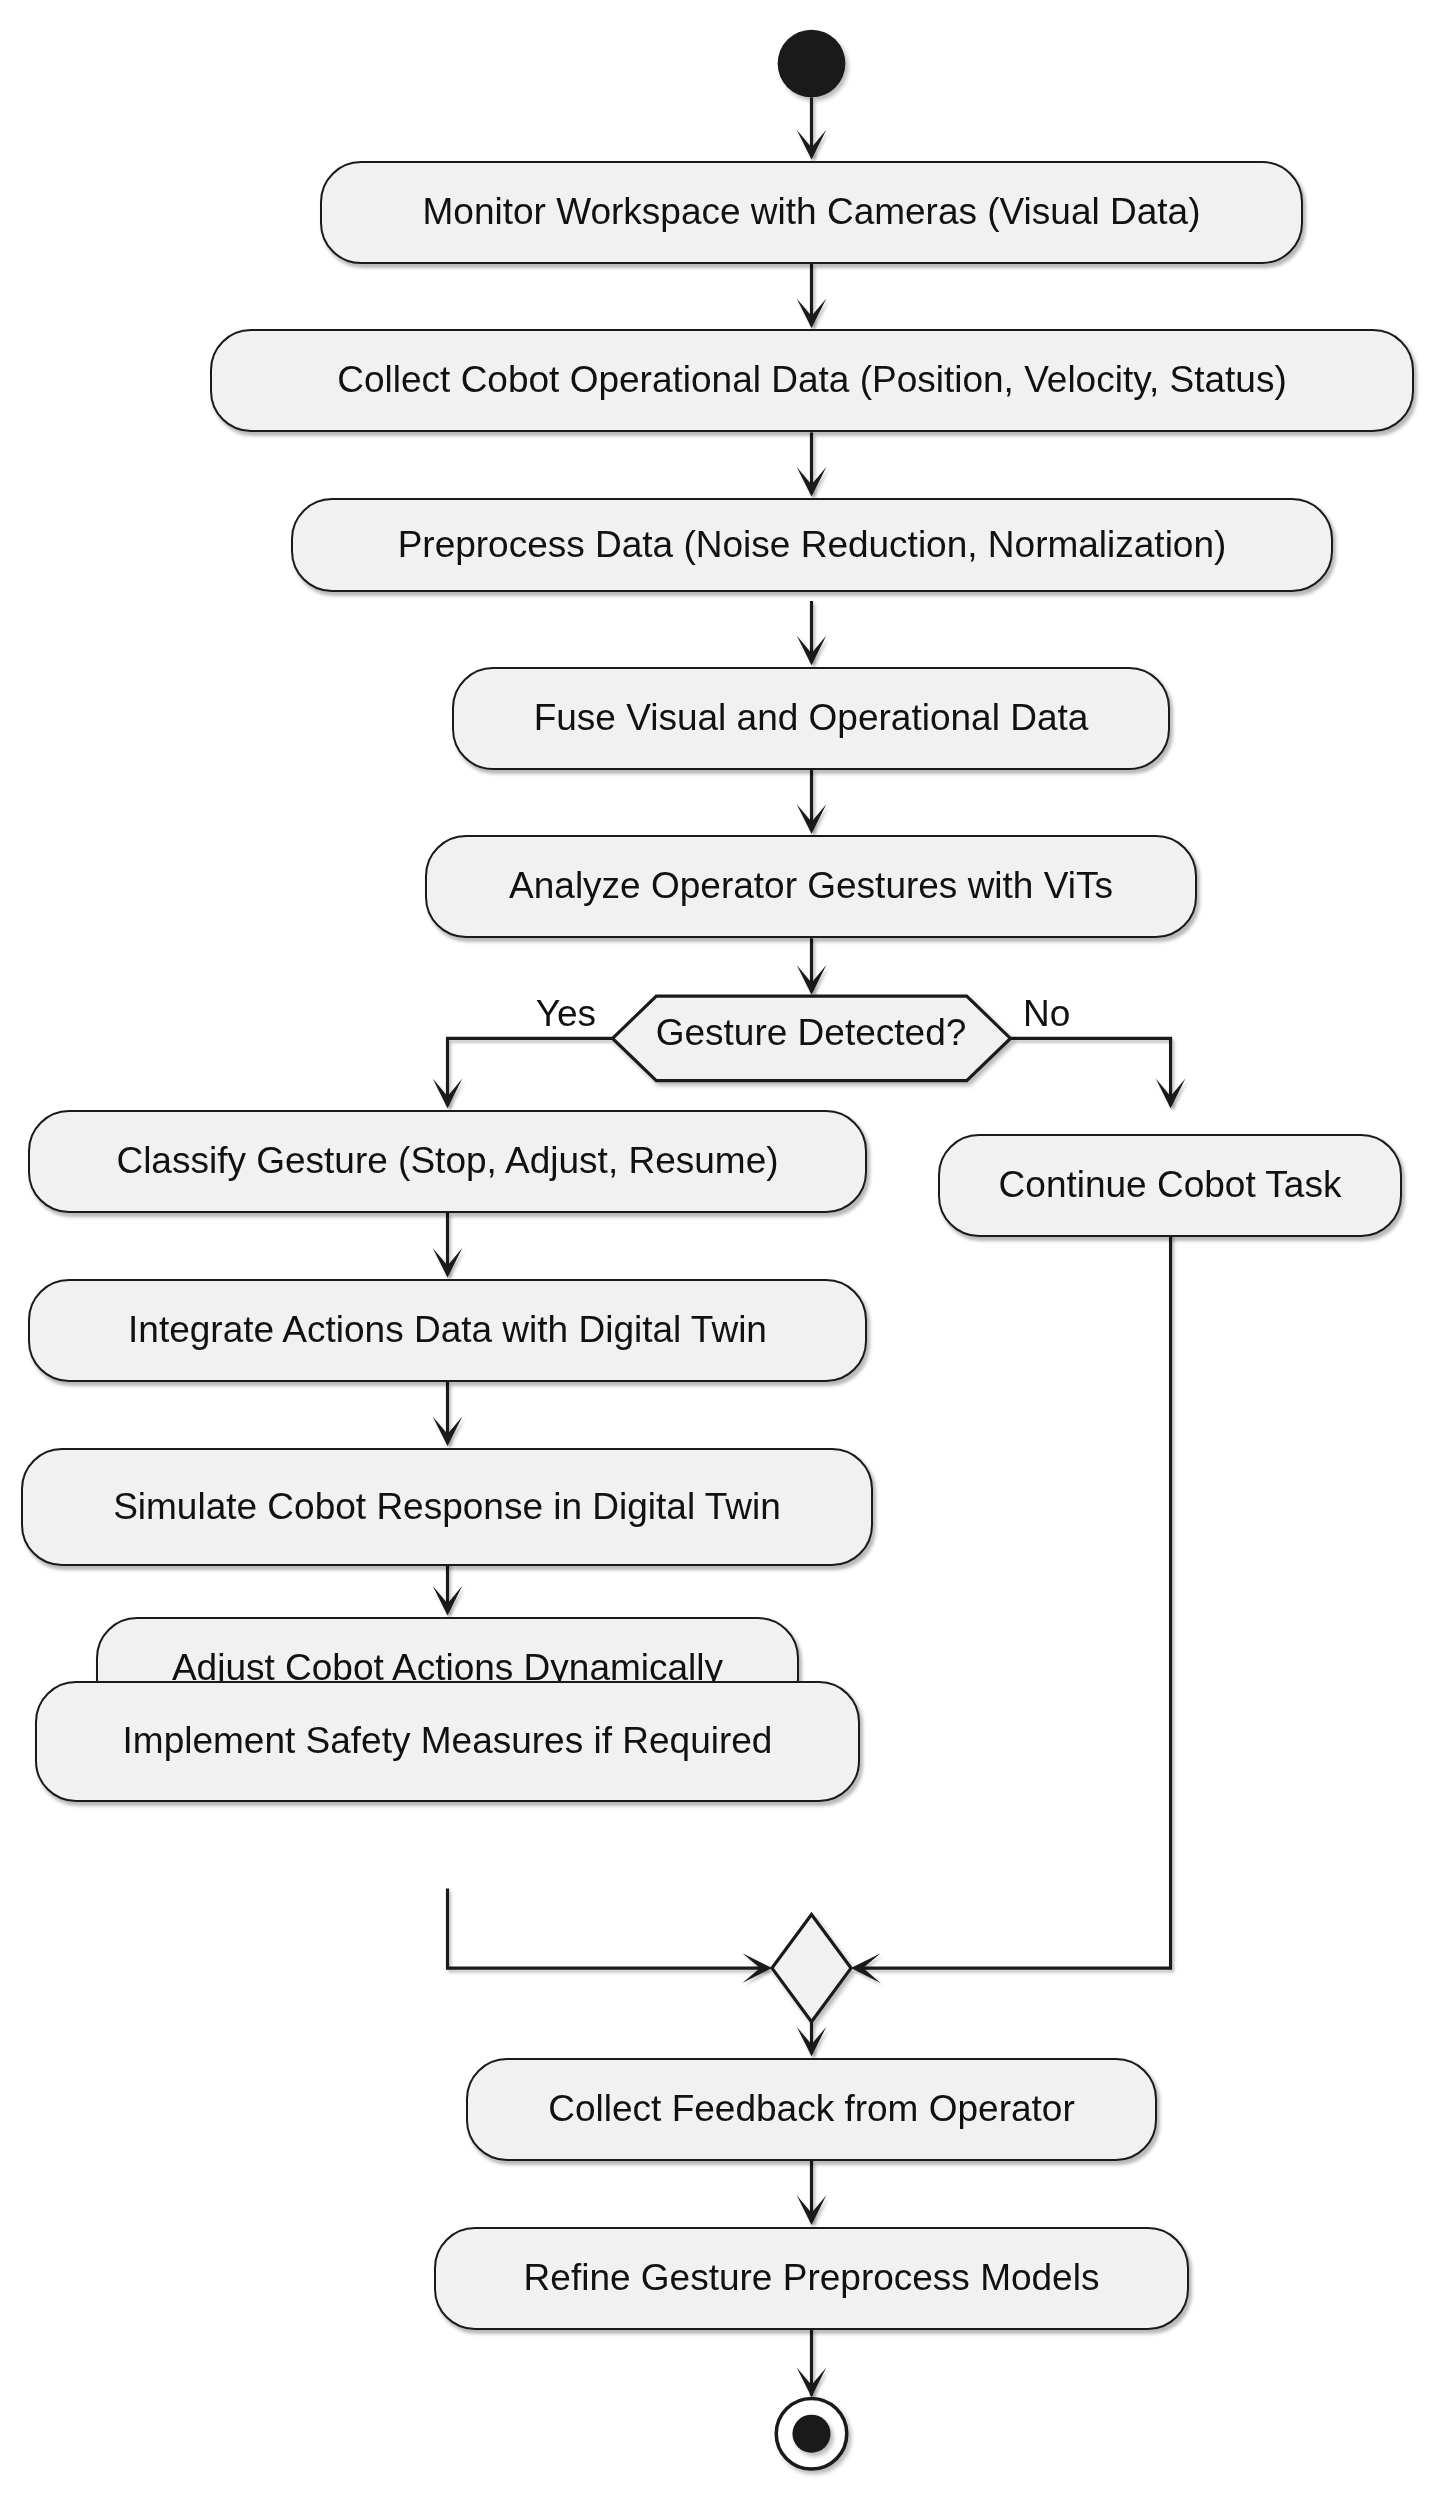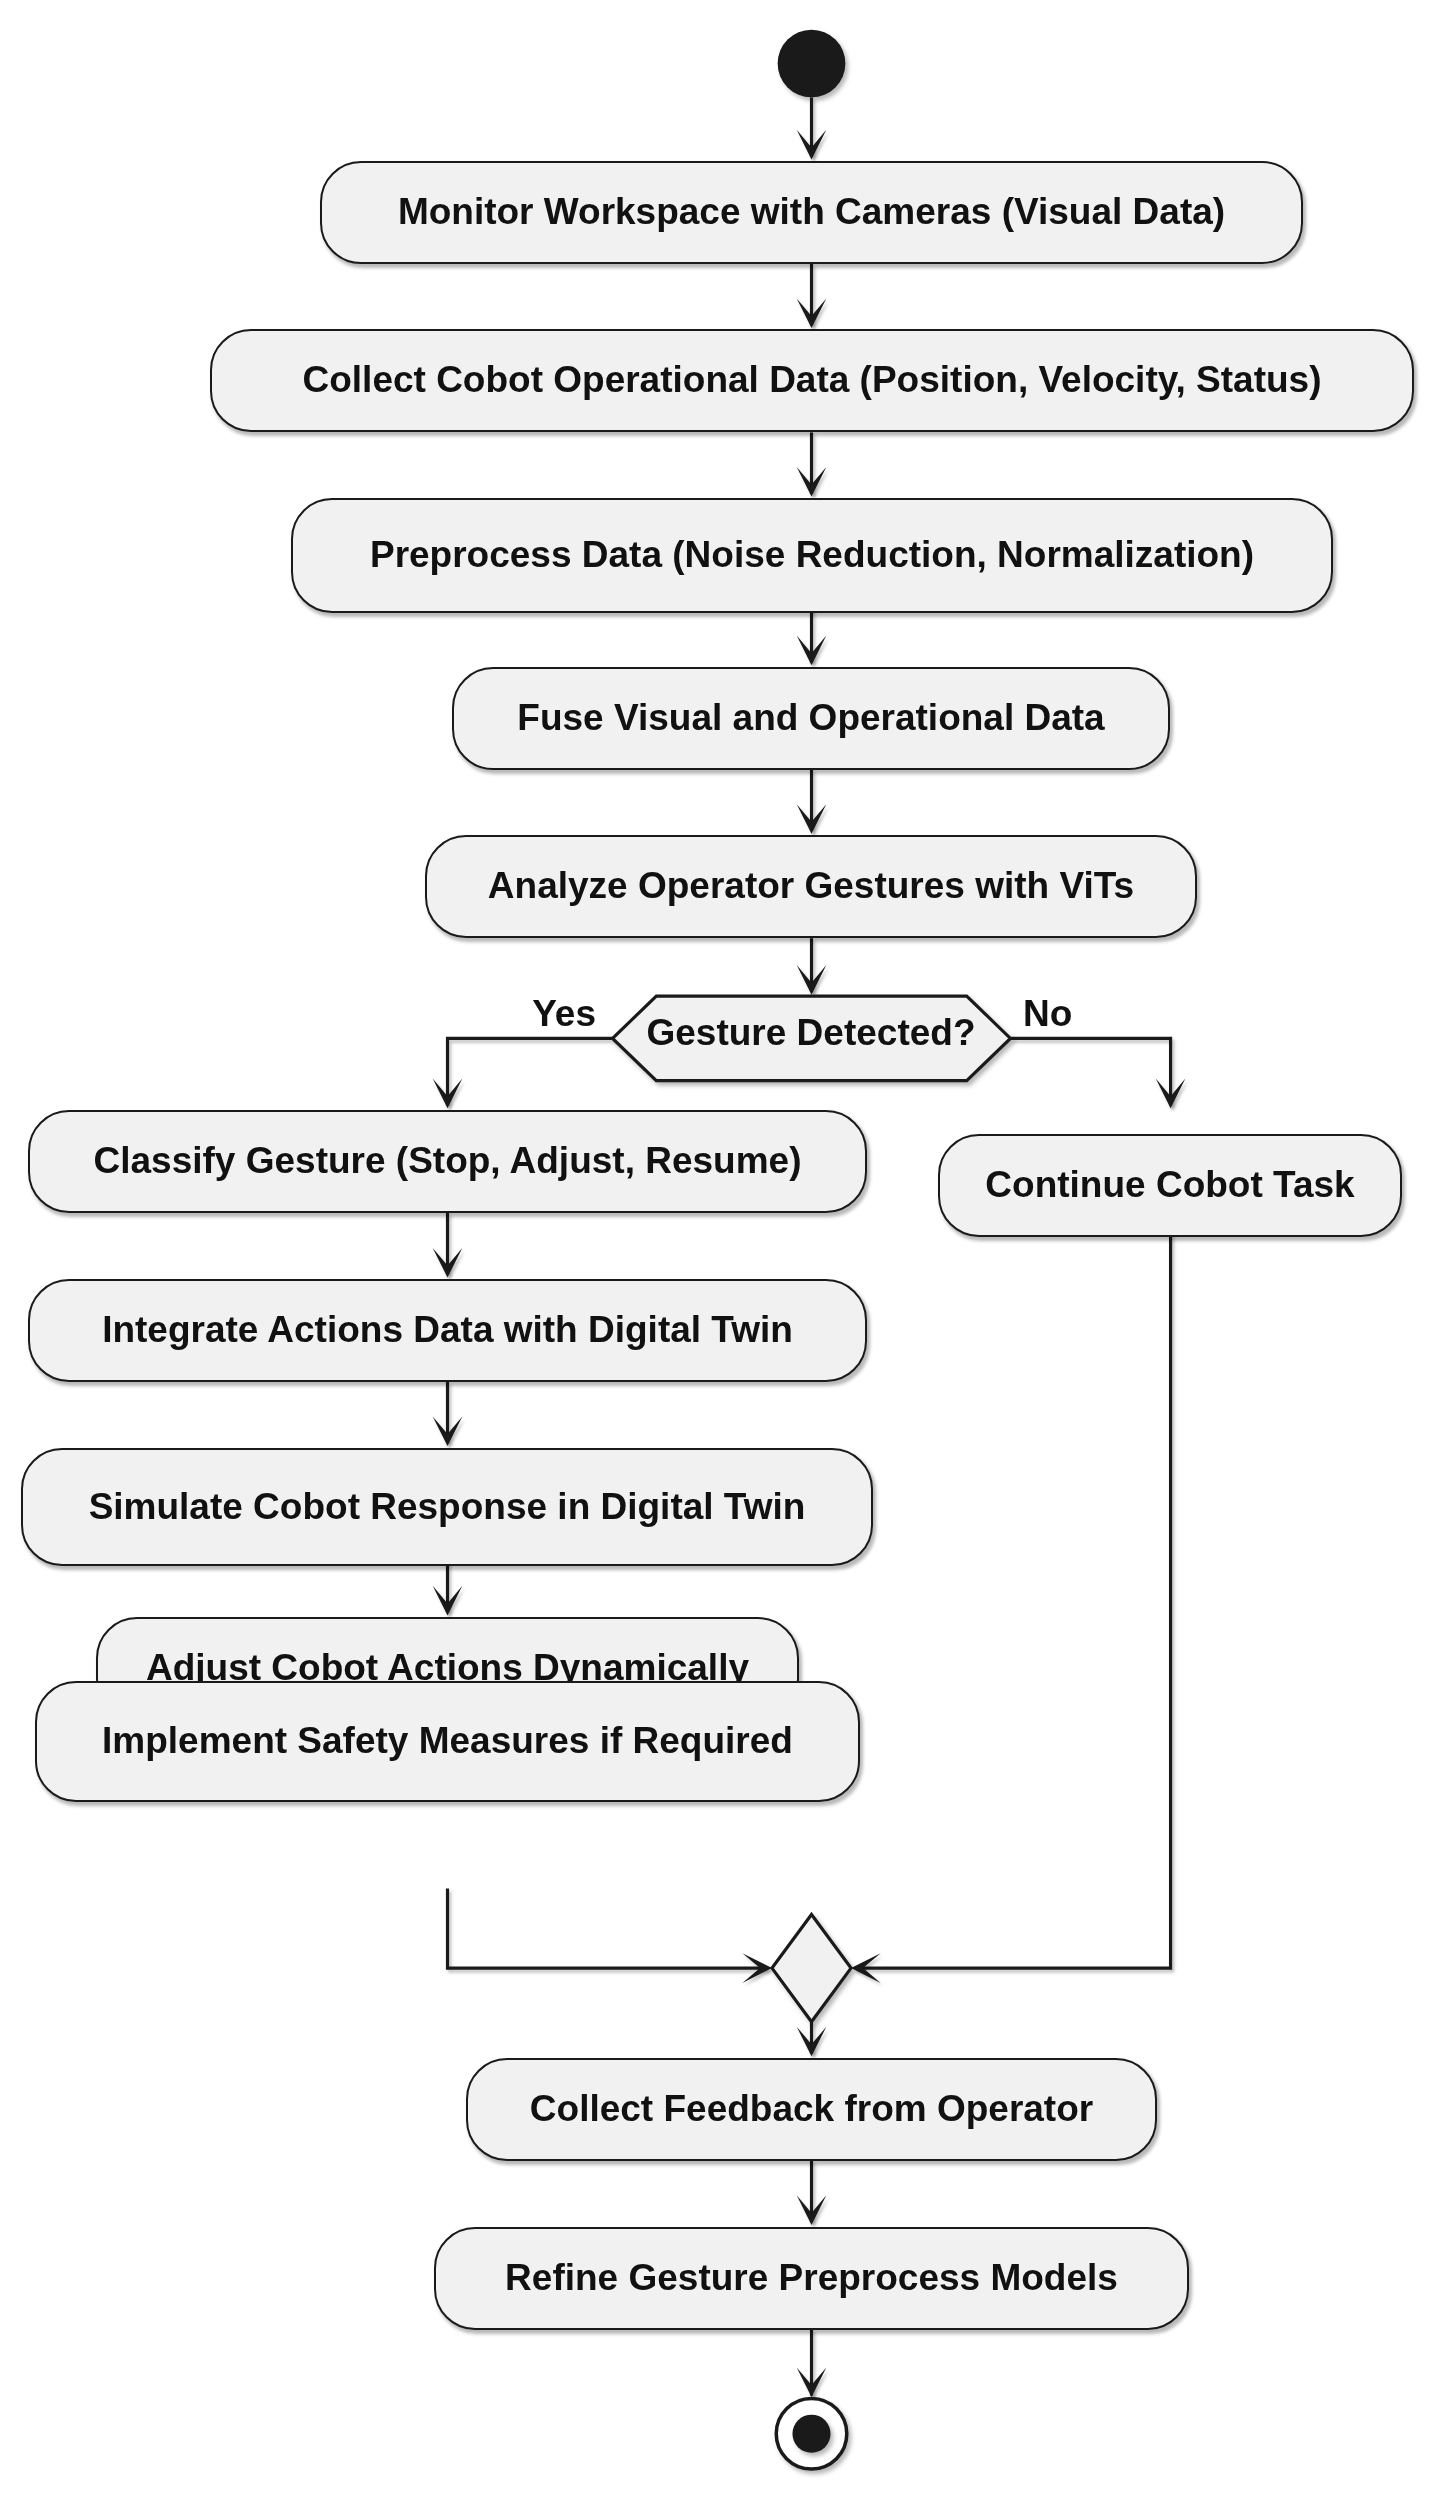--- a/index.html
+++ b/index.html
@@ -5,21 +5,20 @@
   html, body { margin: 0; padding: 0; }
   body {
     width: 1453px; height: 2512px;
     background: var(--background, #ffffff);
     font-family: "Liberation Sans", sans-serif;
   }
   .canvas {
     position: relative;
     width: 1453px; height: 2512px;
     overflow: hidden;
-    font-weight: bold;
   }
   svg.layer {
     position: absolute; left: 0; top: 0;
     width: 1453px; height: 2512px;
   }
   .edge {
     fill: none;
     stroke: var(--edge, #1a1a1a);
     stroke-width: 4.5;
     filter: drop-shadow(3px 4px 2px rgba(0,0,0,0.25));
@@ -126,21 +125,21 @@
     <polygon class="shape" points="868,1472 930,1412 1370,1412 1432,1472 1370,1532 930,1532"></polygon>
 
     <polygon class="shape" points="1150,2714 1206,2790 1150,2866 1094,2790"></polygon>
 
     <circle class="ring" cx="1150" cy="3450" r="50"></circle>
     <circle class="solid" cx="1150" cy="3450" r="27"></circle>
   </svg>
 
   <div class="node" style="left:320px;  top:161px;  width:983px; height:103px">Monitor Workspace with Cameras (Visual Data)</div>
   <div class="node" style="left:210px;  top:329px;  width:1204px; height:103px">Collect Cobot Operational Data (Position, Velocity, Status)</div>
-  <div class="node" style="left:291px;  top:498px;  width:1042px; height:115px">Preprocess Data (Noise Reduction, Normalization)</div>
+  <div class="node" style="left:291px;  top:498px;  width:1042px; height:94px">Preprocess Data (Noise Reduction, Normalization)</div>
   <div class="node" style="left:452px;  top:667px;  width:718px; height:103px">Fuse Visual and Operational Data</div>
   <div class="node" style="left:425px;  top:835px; width:772px; height:103px">Analyze Operator Gestures with ViTs</div>
 
   <div class="hex-label" style="left:612px; top:996px; width:398px; height:74px">Gesture Detected?</div>
   <div class="edge-label" style="left:483px; top:993px; width:113px; text-align:right">Yes</div>
   <div class="edge-label" style="left:1023px; top:993px; width:141px; text-align:left">No</div>
 
   <div class="node" style="left:28px;   top:1110px; width:839px; height:103px">Classify Gesture (Stop, Adjust, Resume)</div>
   <div class="node" style="left:938px; top:1134px; width:464px;  height:103px">Continue Cobot Task</div>
   <div class="node" style="left:28px;   top:1279px; width:839px; height:103px">Integrate Actions Data with Digital Twin</div>

